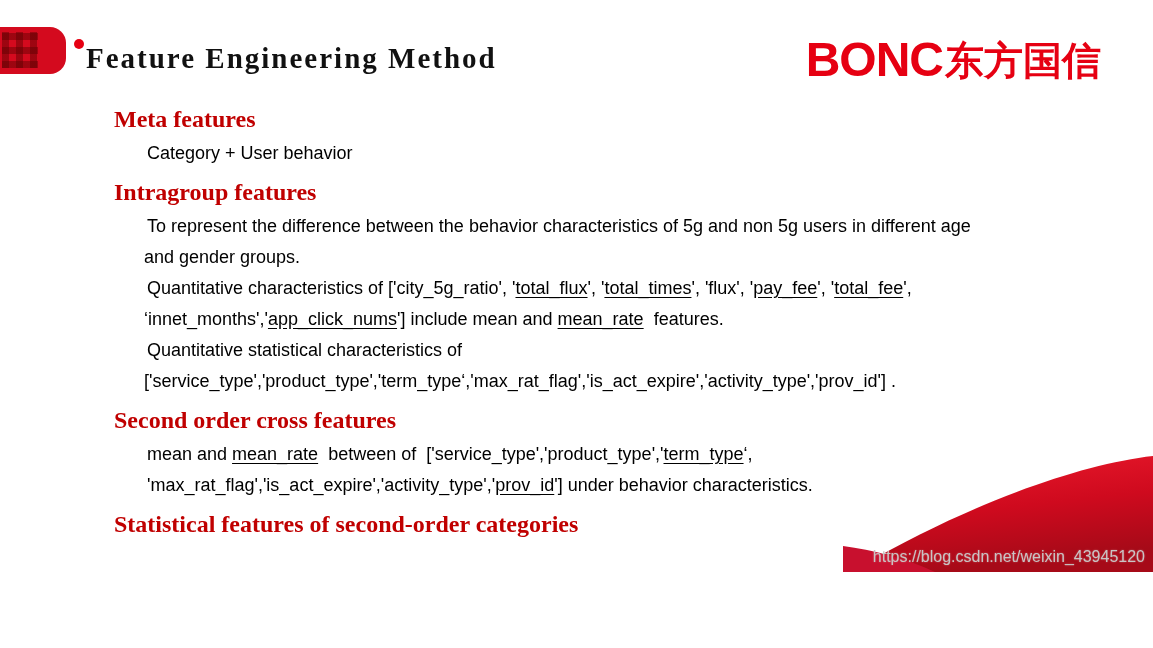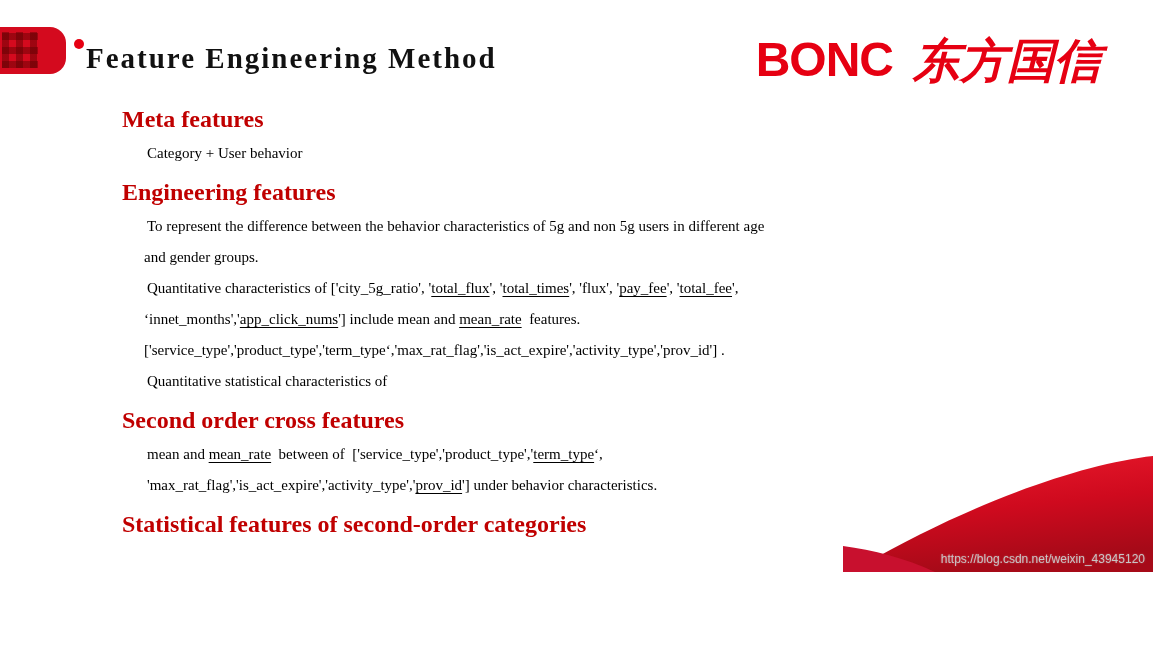--- a/index.html
+++ b/index.html
@@ -25,50 +25,50 @@
   .title{
     position:absolute;left:86px;top:42px;margin:0;
     font-size:29px;font-weight:bold;letter-spacing:2px;color:#111;
     font-family:"Liberation Serif",serif;
   }
   .logo{
     position:absolute;right:52px;top:36px;display:flex;align-items:center;
     font-family:"Liberation Sans",sans-serif;color:#e60012;white-space:nowrap;
   }
   .logo-latin{font-size:48px;font-weight:700;letter-spacing:-1px;line-height:1;}
-  .logo-cjk{font-size:47px;font-weight:900;line-height:1;margin-left:20px;font-style:italic;}
+  .logo-cjk{font-size:39px;font-weight:900;line-height:1;margin-left:2px;}
   
   .content{position:absolute;left:114px;top:96px;right:30px;}
   .heading{
-    margin:8px 0 4px 8px;font-size:24px;font-weight:bold;color:#c00000;
+    margin:8px 0 4px 0;font-size:24px;font-weight:bold;color:#c00000;
     font-family:"Liberation Serif",serif;line-height:30px;
   }
   .line{
-    margin:0 0 0 33px;font-size:15px;line-height:31px;white-space:pre-wrap;
-    font-family:Liberation Serif, serif;
+    margin:0 0 0 33px;font-size:18px;line-height:31px;white-space:pre-wrap;
+    font-family:Liberation Sans, sans-serif;
   }
   .line.indent-2{margin-left:30px;}
   .u{text-decoration:underline;text-underline-offset:3px;}
   
   .footer-squares{
     position:absolute;left:20px;top:615px;width:88px;height:11px;
     background:repeating-linear-gradient(90deg,#b00016 0 6px,transparent 6px 10px);
   }
   .footer-site{
     position:absolute;left:118px;top:611px;
     font-family:"Liberation Sans",sans-serif;font-weight:bold;font-size:15px;color:#737373;
   }
   .footer-dot{
     position:absolute;left:828px;top:616px;width:11px;height:11px;border-radius:50%;
     background:#d40a1e;
   }
   .swoosh{position:absolute;right:0;bottom:0;width:310px;height:118px;}
   .watermark{
     position:absolute;right:8px;bottom:6px;z-index:5;
-    font-family:"Liberation Sans",sans-serif;font-size:12px;color:#c9c4c4;
+    font-family:"Liberation Sans",sans-serif;font-size:16px;color:#c9c4c4;
     text-shadow:0 0 2px rgba(255,255,255,.35);
   }
 </style>
 </head>
 <body>
 
 <div class="slide">
 
   <div class="corner-deco">
     <div class="checker"></div>
@@ -82,30 +82,30 @@
   </div>
 
   <div class="content">
 
     <section>
       <h2 class="heading">Meta features</h2>
       <p class="line"><span>Category + User behavior</span></p>
     </section>
 
     <section>
-      <h2 class="heading">Engineering features</h2>
+      <h2 class="heading">Intragroup features</h2>
       <p class="line"><span>To represent the difference between the behavior characteristics of 5g and non 5g users in different age</span></p>
       <p class="line indent-2"><span>and gender groups.</span></p>
     </section>
 
     <section>
       <p class="line"><span>Quantitative characteristics of ['city_5g_ratio', '</span><span class="u">total_flux</span><span>', '</span><span class="u">total_times</span><span>', 'flux', '</span><span class="u">pay_fee</span><span>', '</span><span class="u">total_fee</span><span>',</span></p>
       <p class="line indent-2"><span>‘innet_months','</span><span class="u">app_click_nums</span><span>'] include mean and </span><span class="u">mean_rate</span><span>  features.</span></p>
+      <p class="line"><span>Quantitative statistical characteristics of</span></p>
       <p class="line indent-2"><span>['service_type','product_type','term_type‘,'max_rat_flag','is_act_expire','activity_type','prov_id'] .</span></p>
-      <p class="line"><span>Quantitative statistical characteristics of</span></p>
     </section>
 
     <section>
       <h2 class="heading">Second order cross features</h2>
       <p class="line"><span>mean and </span><span class="u">mean_rate</span><span>  between of  ['service_type','product_type','</span><span class="u">term_type</span><span>‘,</span></p>
       <p class="line"><span>'max_rat_flag','is_act_expire','activity_type','</span><span class="u">prov_id</span><span>'] under behavior characteristics.</span></p>
     </section>
 
     <section>
       <h2 class="heading">Statistical features of second-order categories</h2>

